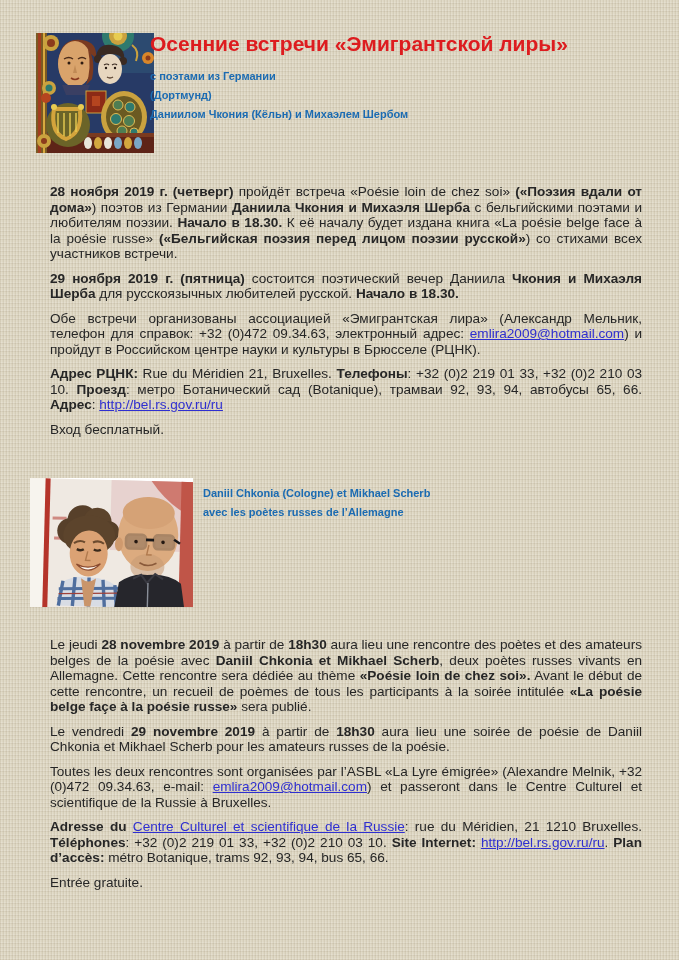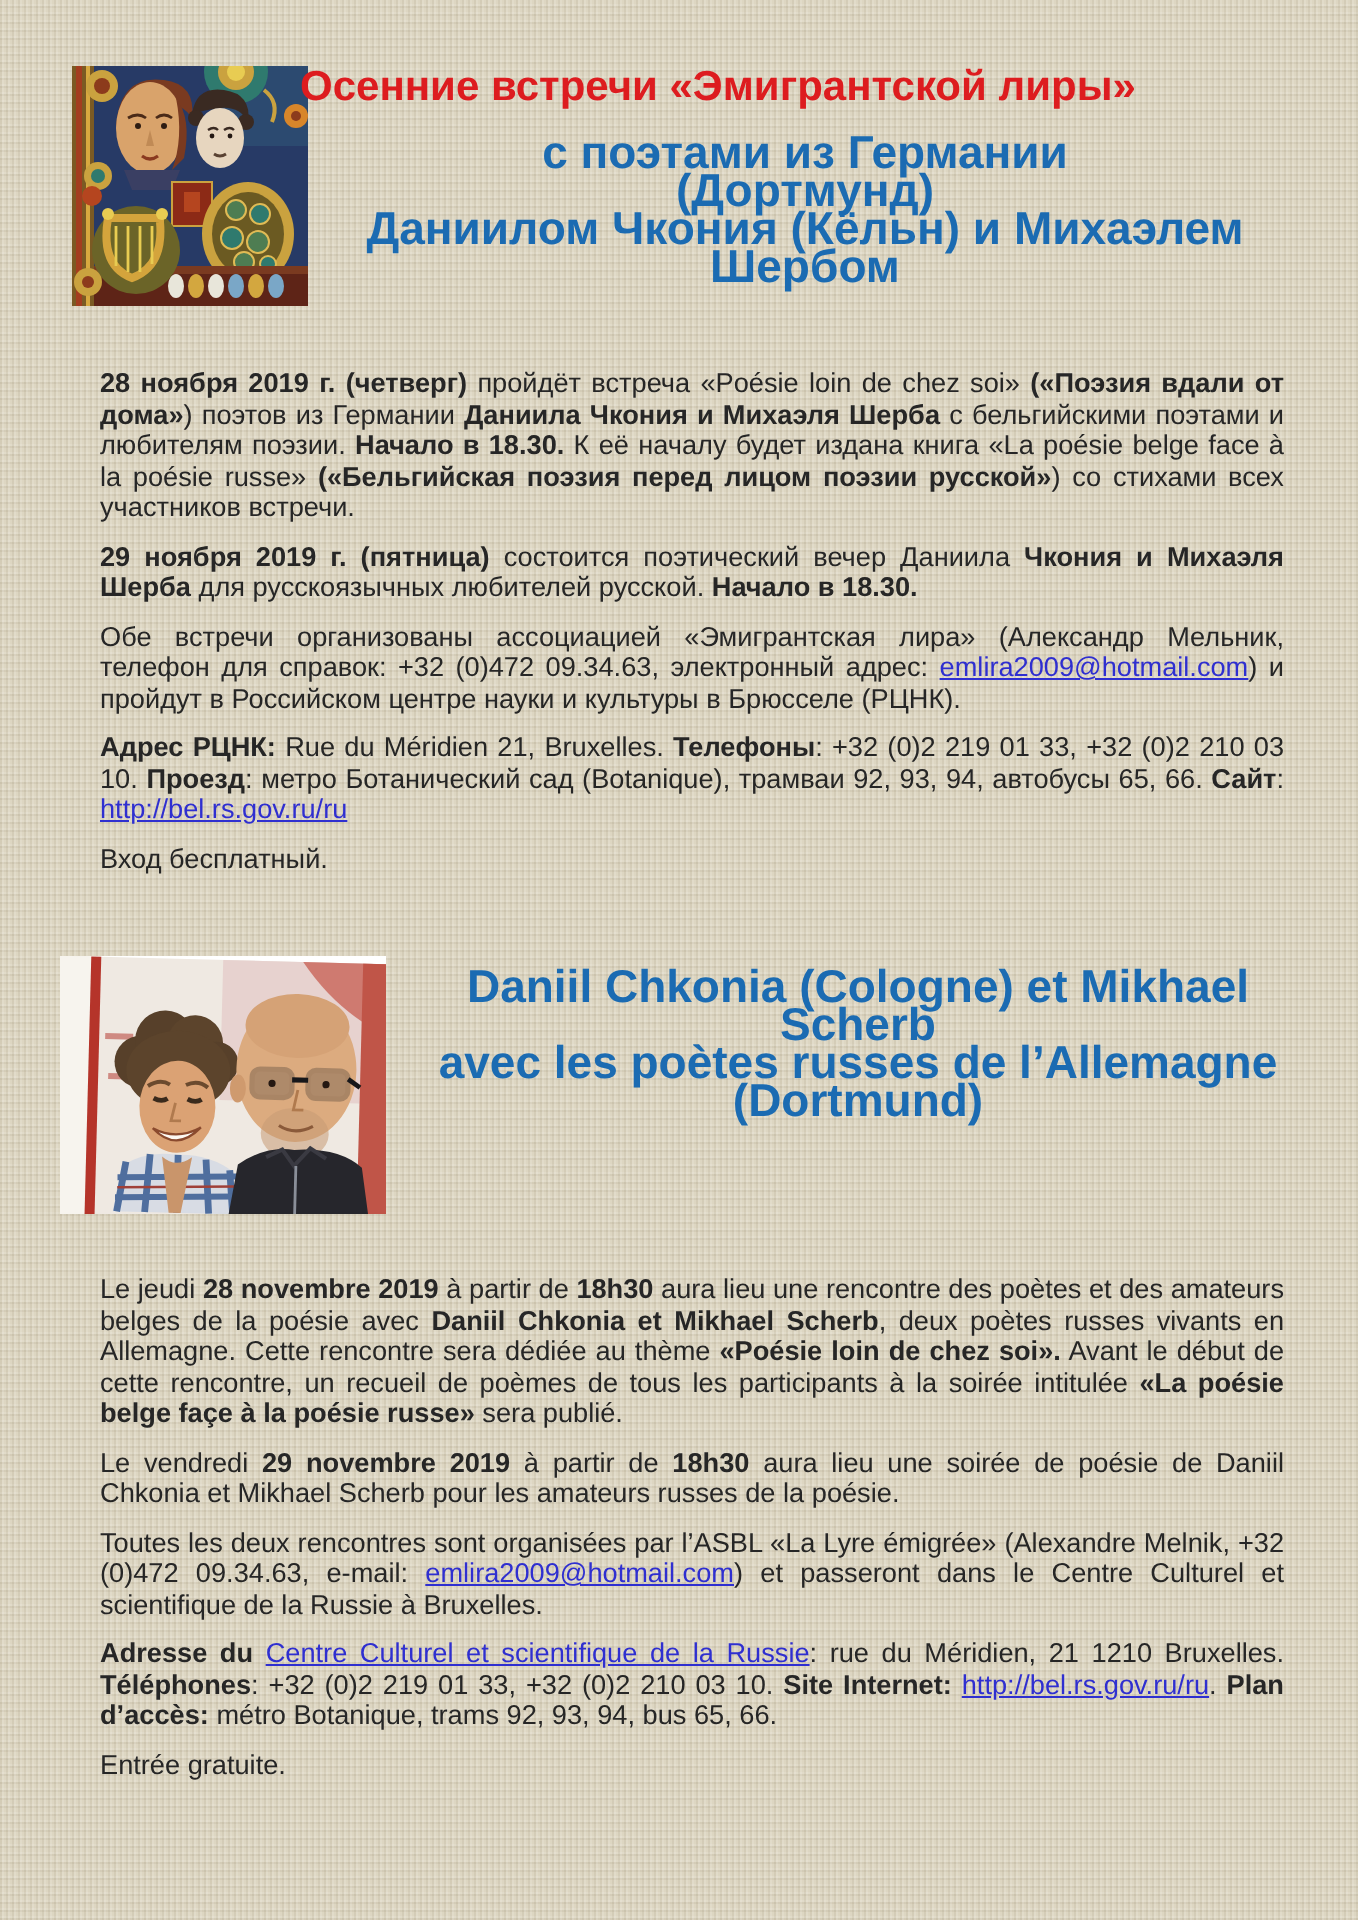--- a/index.html
+++ b/index.html
@@ -17,21 +17,21 @@
       repeating-linear-gradient(90deg, rgba(120,105,75,.09) 0 1px, rgba(255,255,255,.12) 1px 2px, rgba(0,0,0,0) 2px 3px),
       repeating-linear-gradient(0deg, rgba(120,105,75,.09) 0 1px, rgba(255,255,255,.12) 1px 2px, rgba(0,0,0,0) 2px 4px);
   }
   .abs{position:absolute;}
   #ru-art{left:36px;top:33px;width:118px;height:120px;}
   #ru-head{left:150px;top:32px;width:505px;}
   #fr-photo{left:30px;top:478px;width:163px;height:129px;}
   #fr-head{left:203px;top:471px;width:452px;}
   .title-red{color:var(--red);font-weight:bold;font-size:21px;line-height:23px;text-align:left;}
   .title-red.fr{font-size:20px;line-height:22px;}
-  .subtitle-blue{color:var(--blue);font-weight:bold;font-size:23px;line-height:19px;text-align:center;margin-top:12px;}
+  .subtitle-blue{color:var(--blue);font-weight:bold;font-size:11px;line-height:19px;text-align:left;margin-top:12px;}
   #fr-head .subtitle-blue{margin-top:13px;}
   .bodytext{left:38px;width:604px;font-size:13.6px;line-height:15.5px;text-align:justify;}
   #ru-body{top:184px;}
   #fr-body{top:637px;}
   .bodytext p{margin:0 0 9px 12px;}
   .b{font-weight:bold;}
   a.lnk{color:var(--link);text-decoration:underline;cursor:pointer;}
   svg{display:block;}
 </style>
 </head>
@@ -121,21 +121,21 @@
     <div>с поэтами из Германии</div>
     <div>(Дортмунд)</div>
     <div>Даниилом Чкония (Кёльн) и Михаэлем Шербом</div>
   </div>
 </div>
 
 <div class="abs bodytext" id="ru-body">
   <p><span class="b">28 ноября 2019 г. (четверг)</span><span> пройдёт встреча «Poésie loin de chez soi» </span><span class="b">(«Поэзия вдали от дома»</span><span>) поэтов из Германии </span><span class="b">Даниила Чкония и Михаэля Шерба</span><span> с бельгийскими поэтами и любителям поэзии. </span><span class="b">Начало в 18.30.</span><span> К её началу будет издана книга «La poésie belge face à la poésie russe» </span><span class="b">(«Бельгийская поэзия перед лицом поэзии русской»</span><span>) со стихами всех участников встречи.</span></p>
   <p><span class="b">29 ноября 2019 г. (пятница)</span><span> состоится поэтический вечер Даниила </span><span class="b">Чкония и Михаэля Шерба</span><span> для русскоязычных любителей русской. </span><span class="b">Начало в 18.30.</span></p>
   <p><span>Обе встречи организованы ассоциацией «Эмигрантская лира» (Александр Мельник, телефон для справок: +32 (0)472 09.34.63, электронный адрес: </span><a href="#" class="lnk">emlira2009@hotmail.com</a><span>) и пройдут в Российском центре науки и культуры в Брюсселе (РЦНК).</span></p>
-  <p><span class="b">Адрес РЦНК:</span><span> Rue du Méridien 21, Bruxelles. </span><span class="b">Телефоны</span><span>: +32 (0)2 219 01 33, +32 (0)2 210 03 10. </span><span class="b">Проезд</span><span>: метро Ботанический сад (Botanique), трамваи 92, 93, 94, автобусы 65, 66. </span><span class="b">Сайт</span><span>: </span><a href="#" class="lnk">http://bel.rs.gov.ru/ru</a></p>
+  <p><span class="b">Адрес РЦНК:</span><span> Rue du Méridien 21, Bruxelles. </span><span class="b">Телефоны</span><span>: +32 (0)2 219 01 33, +32 (0)2 210 03 10. </span><span class="b">Проезд</span><span>: метро Ботанический сад (Botanique), трамваи 92, 93, 94, автобусы 65, 66. </span><span class="b">Адрес</span><span>: </span><a href="#" class="lnk">http://bel.rs.gov.ru/ru</a></p>
   <p><span>Вход бесплатный.</span></p>
 </div>
 
 <div class="abs" id="fr-photo">
   <svg width="163" height="129" viewBox="0 0 163 129">
     <rect width="163" height="129" fill="#ffffff"></rect>
     <g transform="rotate(1.5 81 64)">
       <rect x="-6" y="2" width="175" height="132" fill="#efe9e2"></rect>
       <rect x="80" y="2" width="89" height="70" fill="#e7d2cf"></rect>
       <path d="M120 2 L169 2 L169 40 Q140 30 120 2 Z" fill="#cf7a70"></path>
@@ -181,21 +181,20 @@
       <path d="M104 100 L112 96 L118 104 L126 95 L134 100" stroke="#3a3a42" stroke-width="2" fill="none"></path>
       <path d="M119 104 L119 129" stroke="#8a8f99" stroke-width="1.4"></path>
     </g>
   </svg>
 </div>
 
 <div class="abs" id="fr-head">
   <div class="subtitle-blue">
     <div>Daniil Chkonia (Cologne) et Mikhael Scherb</div>
     <div>avec les poètes russes de l’Allemagne</div>
-    <div>(Dortmund)</div>
   </div>
 </div>
 
 <div class="abs bodytext" id="fr-body">
   <p><span>Le jeudi </span><span class="b">28 novembre 2019</span><span> à partir de </span><span class="b">18h30</span><span> aura lieu une rencontre des poètes et des amateurs belges de la poésie avec </span><span class="b">Daniil Chkonia et Mikhael Scherb</span><span>, deux poètes russes vivants en Allemagne. Cette rencontre sera dédiée au thème </span><span class="b">«Poésie loin de chez soi».</span><span> Avant le début de cette rencontre, un recueil de poèmes de tous les participants à la soirée intitulée </span><span class="b">«La poésie belge façe à la poésie russe»</span><span> sera publié.</span></p>
   <p><span>Le vendredi </span><span class="b">29 novembre 2019</span><span> à partir de </span><span class="b">18h30</span><span> aura lieu une soirée de poésie de Daniil Chkonia et Mikhael Scherb pour les amateurs russes de la poésie.</span></p>
   <p><span>Toutes les deux rencontres sont organisées par l’ASBL «La Lyre émigrée» (Alexandre Melnik, +32 (0)472 09.34.63, e-mail: </span><a href="#" class="lnk">emlira2009@hotmail.com</a><span>) et passeront dans le Centre Culturel et scientifique de la Russie à Bruxelles.</span></p>
   <p><span class="b">Adresse du </span><a href="#" class="lnk">Centre Culturel et scientifique de la Russie</a><span>: rue du Méridien, 21 1210 Bruxelles. </span><span class="b">Téléphones</span><span>: +32 (0)2 219 01 33, +32 (0)2 210 03 10. </span><span class="b">Site Internet:</span><span> </span><a href="#" class="lnk">http://bel.rs.gov.ru/ru</a><span>. </span><span class="b">Plan d’accès:</span><span> métro Botanique, trams 92, 93, 94, bus 65, 66.</span></p>
   <p><span>Entrée gratuite.</span></p>
 </div>

